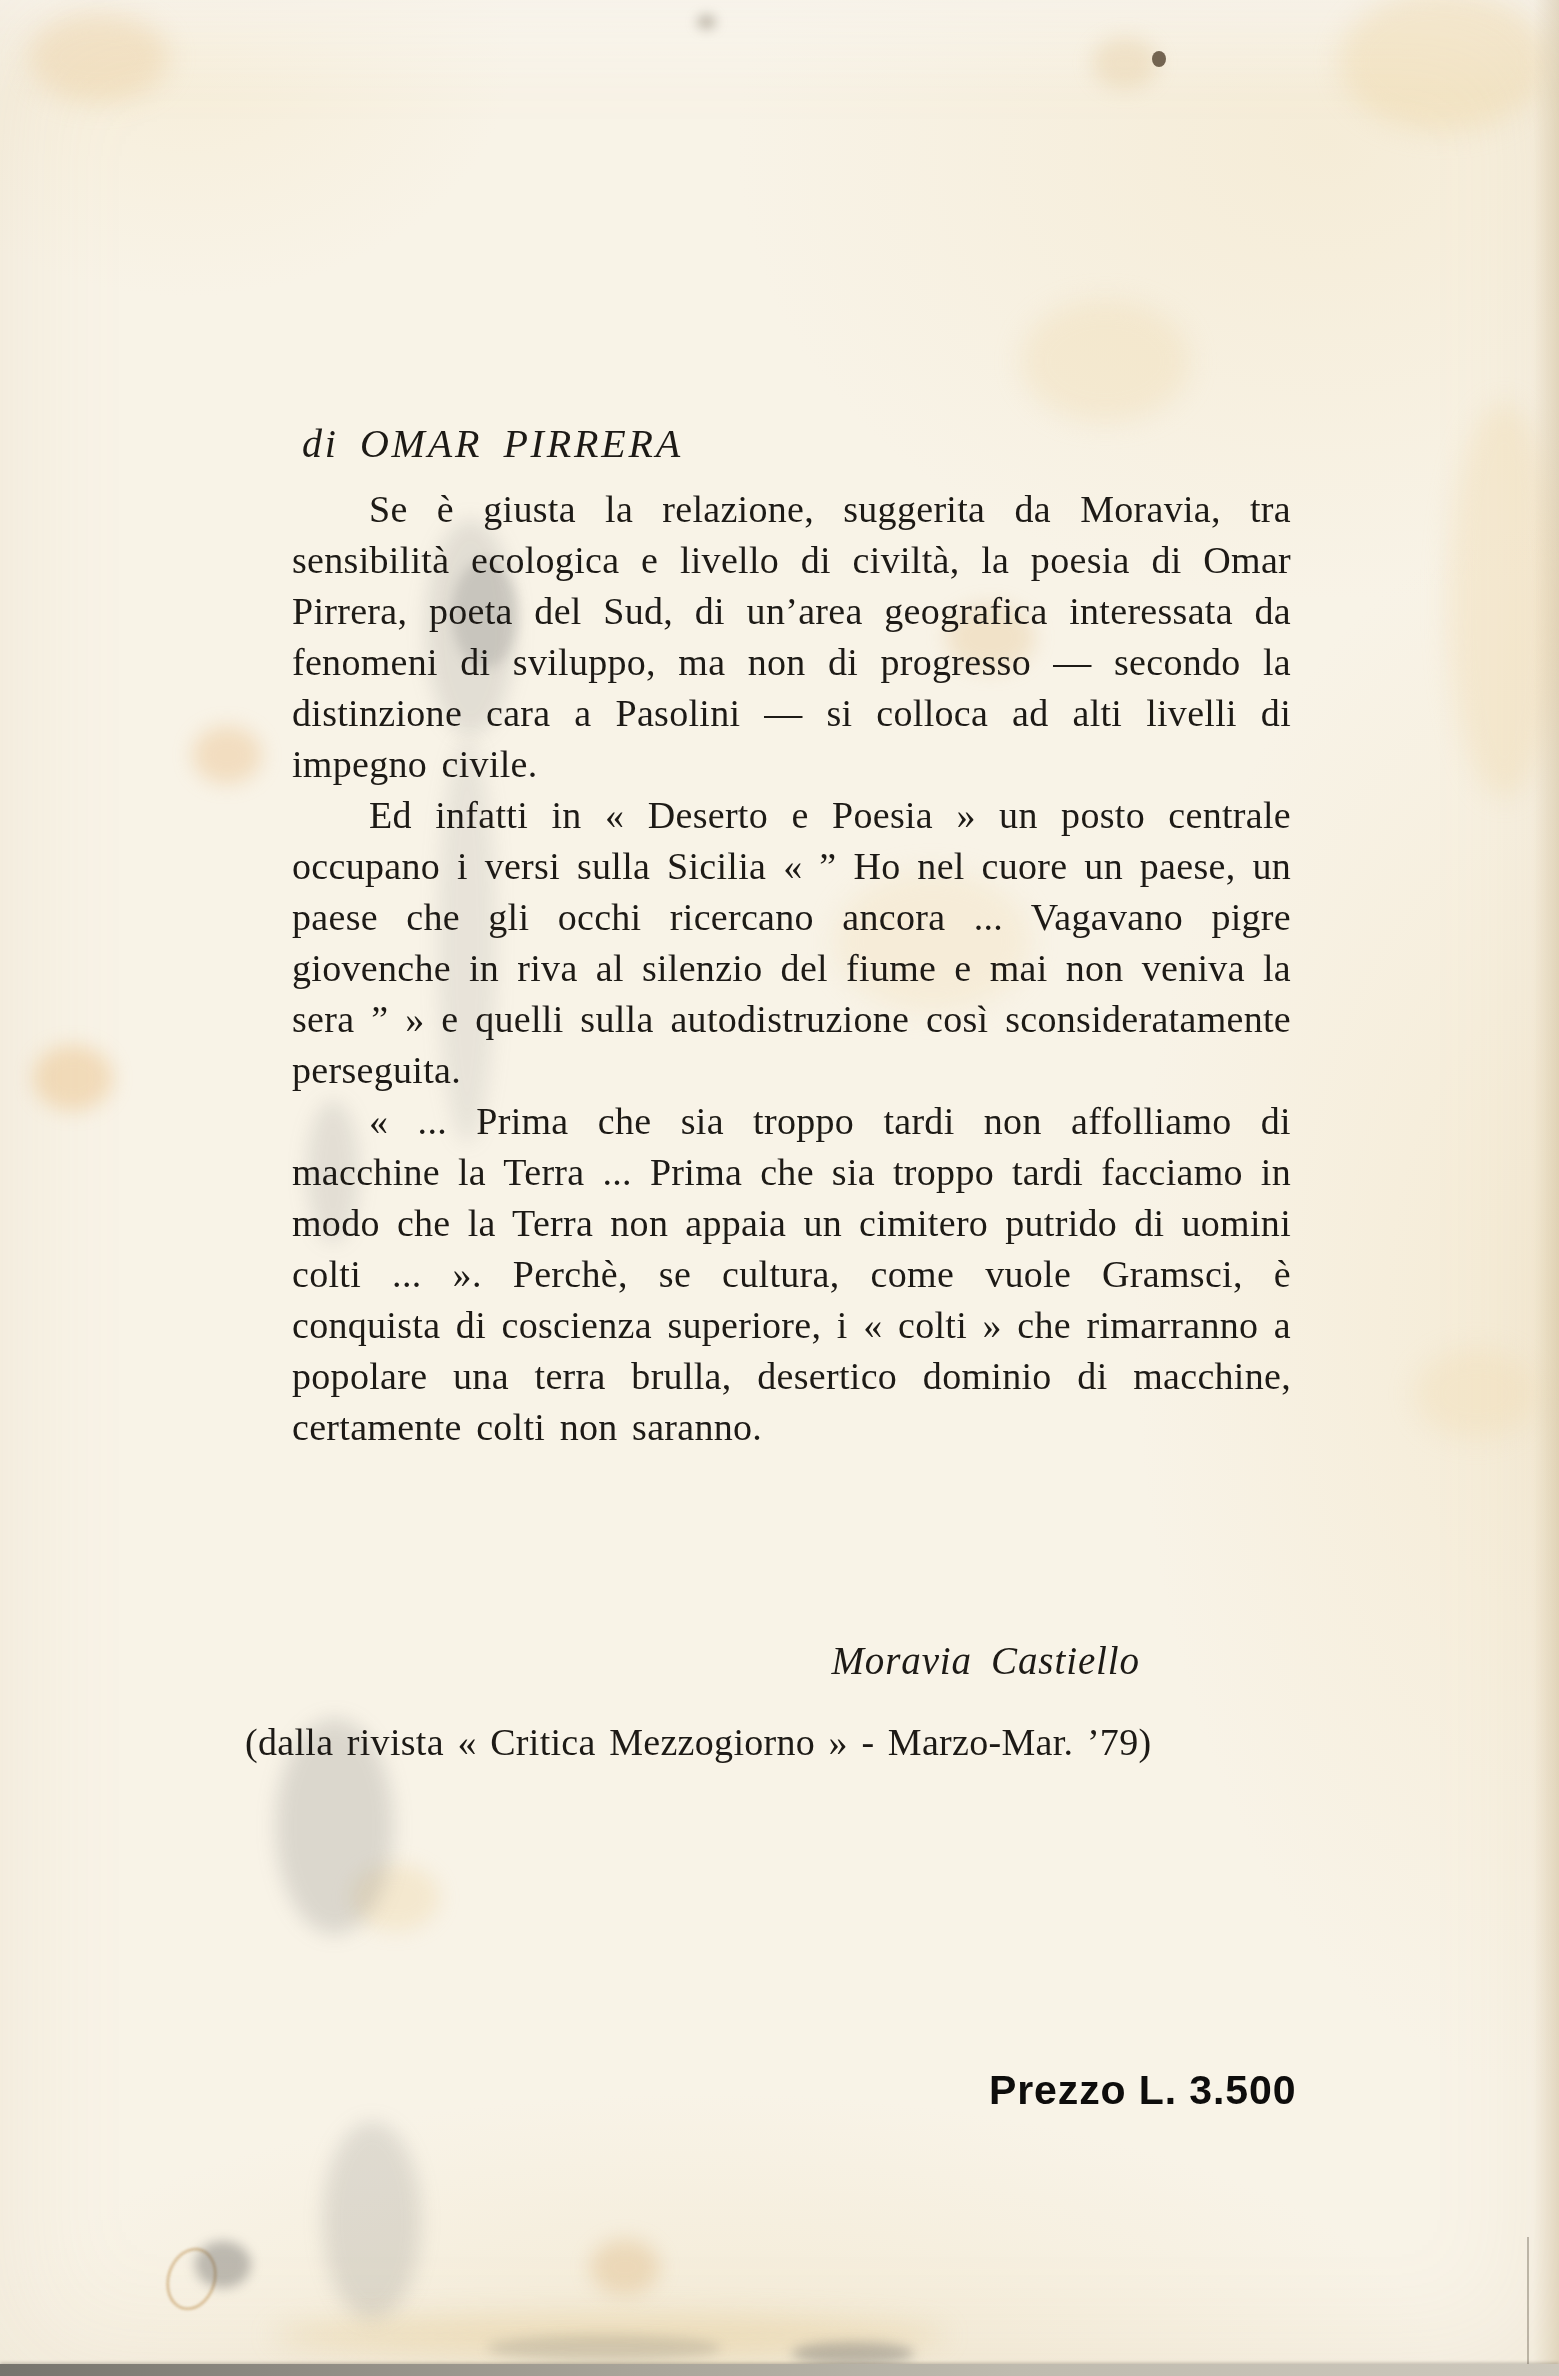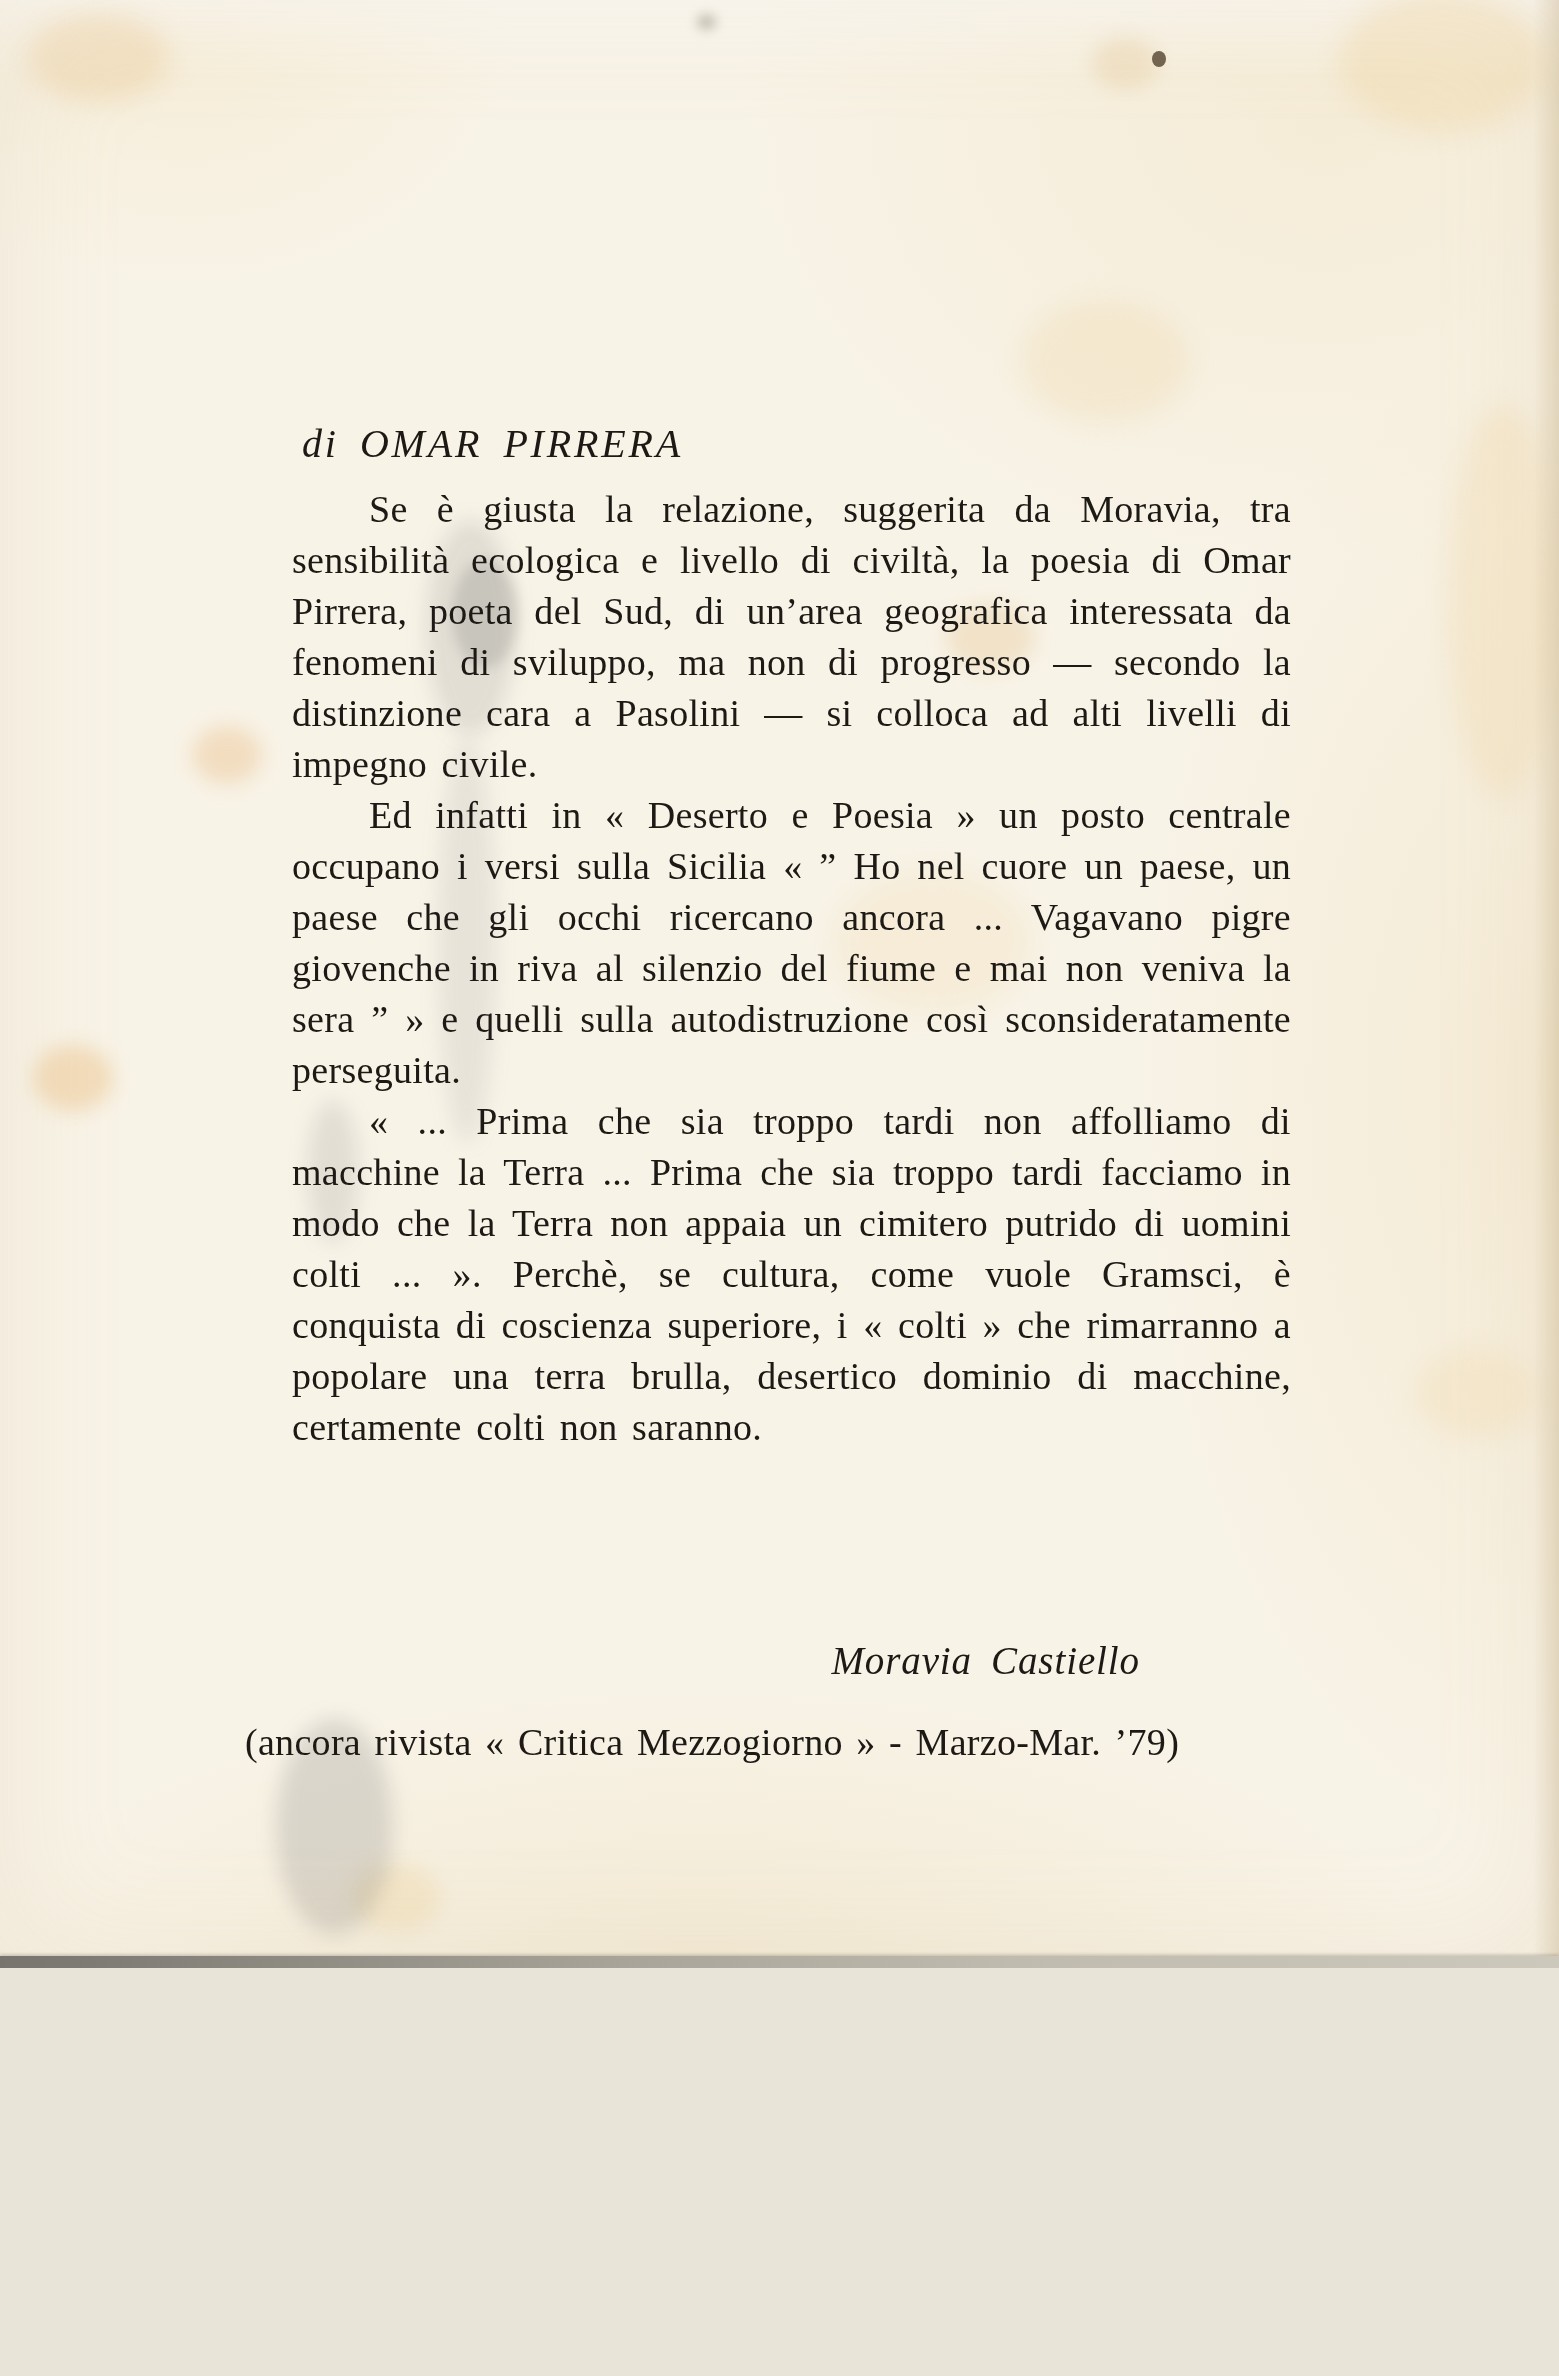--- a/index.html
+++ b/index.html
@@ -1,18 +1,18 @@
 <!DOCTYPE html>
 <html style="font-size:15px"><head>
 <meta charset="utf-8">
 <style>
   html,body{margin:0;padding:0;}
   body{width:1559px;height:2376px;background:#e8e4d8;}
   .page{
-    position:relative;width:1559px;height:1968px;overflow:hidden;
+    position:relative;width:1559px;height:2376px;overflow:hidden;
     background-color:#f8f3e7;
     background-image:
       linear-gradient(180deg, rgba(255,255,255,0.55) 0%, rgba(255,255,255,0) 4%),
       radial-gradient(ellipse 843px 656px at 85% 6%, rgba(241,226,192,0.40), transparent 70%),
       radial-gradient(ellipse 609px 1124px at 100% 55%, rgba(238,219,178,0.35), transparent 70%),
       radial-gradient(ellipse 1031px 394px at 45% 100%, rgba(236,221,186,0.40), transparent 72%),
       radial-gradient(ellipse 468px 356px at 12% 2%, rgba(244,231,200,0.45), transparent 70%);
     box-shadow: inset 0 0 131px rgba(190,160,110,0.14);
     font-family:"Liberation Serif", serif;
     color:#1d1a16;
@@ -99,21 +99,21 @@
   <div class="byline">di OMAR PIRRERA</div>
 
   <div class="text-block">
     <p><span>Se è giusta la relazione, suggerita da Moravia, tra sensibilità ecologica e livello di civiltà, la poesia di Omar Pirrera, poeta del Sud, di un’area geografica interessata da fenomeni di sviluppo, ma non di progresso — secondo la distinzione cara a Pasolini — si colloca ad alti livelli di impegno civile.</span></p>
     <p><span>Ed infatti in « </span><span class="it">Deserto e Poesia</span><span> » un posto centrale occupano i versi sulla Sicilia « </span><span class="it">” Ho nel cuore un paese, un paese che gli occhi ricercano ancora ... Vagavano pigre giovenche in riva al silenzio del fiume e mai non veniva la sera ”</span><span> » e quelli sulla autodistruzione così sconsideratamente perseguita.</span></p>
     <p><span>« </span><span class="it">... Prima che sia troppo tardi non affolliamo di macchine la Terra ... Prima che sia troppo tardi facciamo in modo che la Terra non appaia un cimitero putrido di uomini colti ... </span><span>». Perchè, se cultura, come vuole Gramsci, è conquista di coscienza superiore, i « colti » che rimarranno a popolare una terra brulla, desertico dominio di macchine, certamente colti non saranno.</span></p>
   </div>
 
   <div class="signature">Moravia Castiello</div>
 
-  <div class="source"><span>(ancora rivista « </span><span class="it">Critica Mezzogiorno</span><span> » - </span><span class="it">Marzo-Mar. ’79)</span></div>
+  <div class="source"><span>(dalla rivista « </span><span class="it">Critica Mezzogiorno</span><span> » - </span><span class="it">Marzo-Mar. ’79)</span></div>
 
   <div class="price">Prezzo L. 3.500</div>
 
   <div class="right-edge"></div>
   <div class="right-crease"></div>
   <div class="bottom-edge"></div>
 
 </div>
 
 

